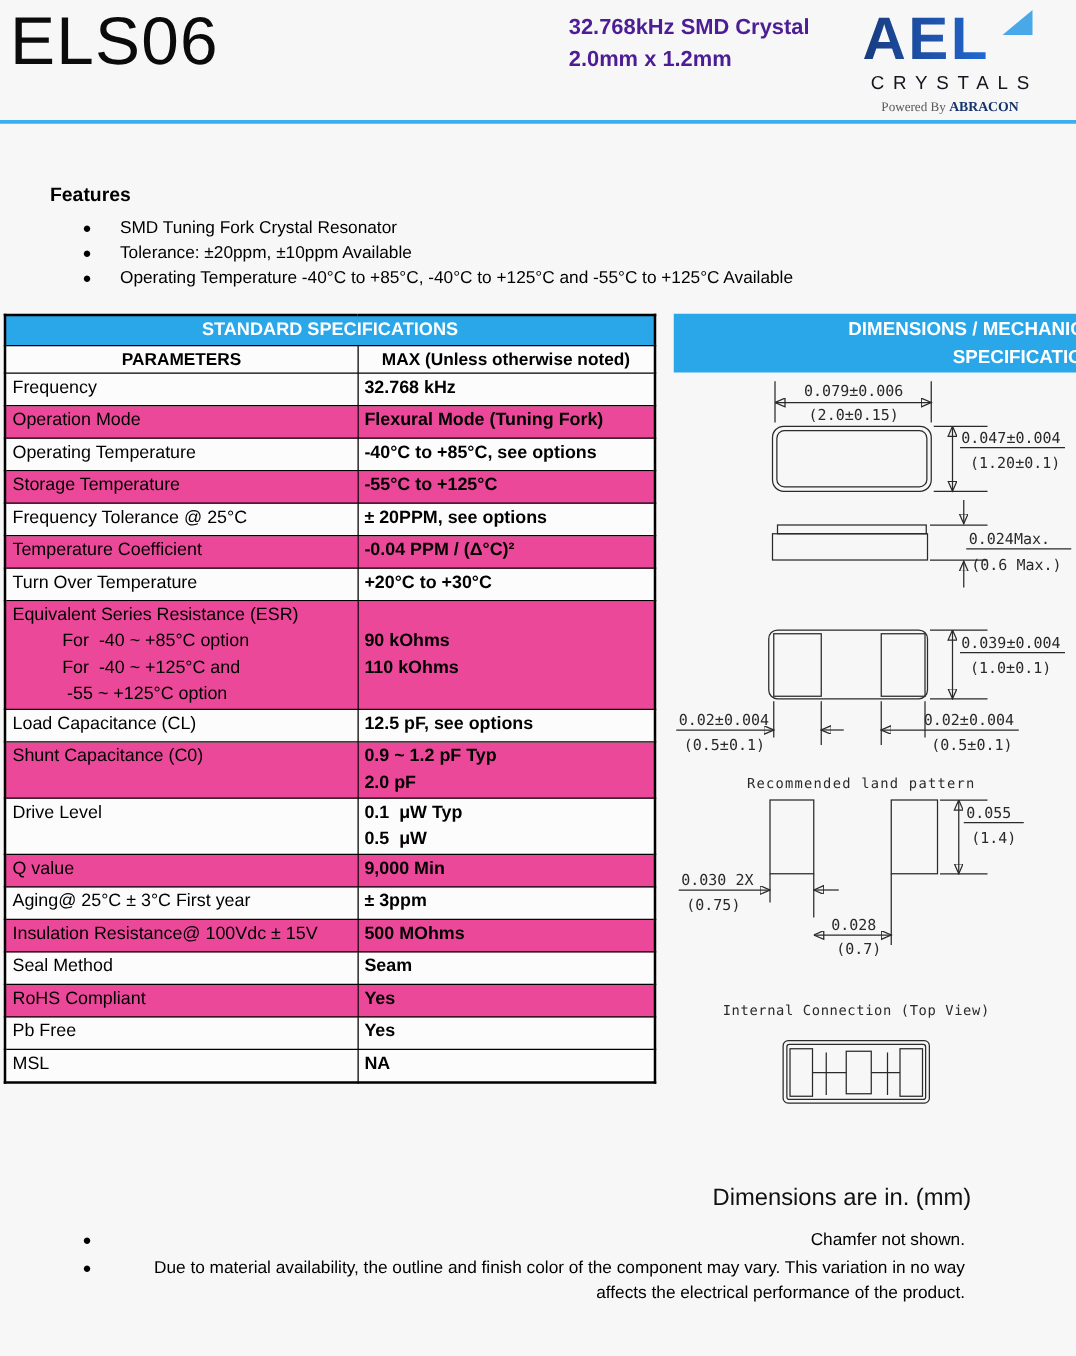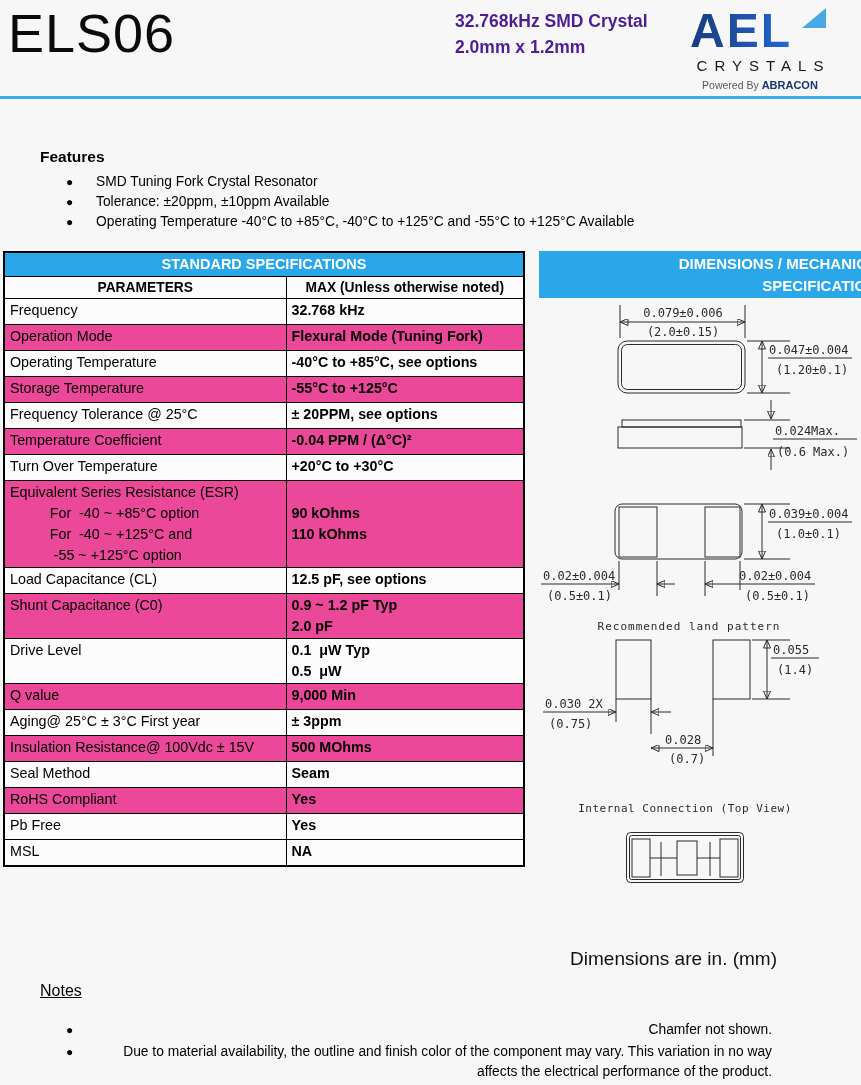--- a/index.html
+++ b/index.html
@@ -7,21 +7,21 @@
         font-family:"Liberation Sans",sans-serif;color:#000;overflow:hidden;margin:0 auto;}
 
   
   .product-title{position:absolute;left:8px;top:2px;font-size:54px;font-weight:400;
                  letter-spacing:1px;color:#0b0b0b;}
   .subtitle{position:absolute;left:455px;top:8px;font-size:17.5px;font-weight:700;
             line-height:26px;color:#4c1d95;}
   .logo{position:absolute;left:684px;top:6px;width:152px;text-align:center;}
   .logo .wordmark{font-size:15px;letter-spacing:7px;color:#15151f;margin-top:1px;
                   padding-left:7px;}
-  .logo .powered{font-size:10.5px;color:#5a5a5a;margin-top:5px;}
+  .logo .powered{font-size:10.5px;color:#5a5a5a;margin-top:5px;font-family:Liberation Serif, serif;}
   .logo .powered b{color:#17346d;font-size:11px;}
   .divider{position:absolute;left:0;top:96px;width:861px;height:3px;background:#3cadee;}
 
   
   .features{position:absolute;left:40px;top:148px;width:780px;}
   .sec-heading{font-size:15.5px;font-weight:700;margin:0 0 6px 0;}
   .bullet-row{display:flex;line-height:20px;margin:0;}
   .bullet-row .dot{width:30px;margin-left:26px;text-align:left;font-size:12px;flex:none;}
   .bullet-row .txt{font-size:13.8px;text-align:right;}
   .notes{position:absolute;left:40px;top:982px;width:760px;}
@@ -292,21 +292,20 @@
       <line x1="122" y1="542" x2="122" y2="576"></line>
       <line x1="111" y1="558" x2="138" y2="558"></line>
       <line x1="171" y1="542" x2="171" y2="576"></line>
       <line x1="158" y1="558" x2="181" y2="558"></line>
     </g>
   </svg>
 
   <div class="dims-note">Dimensions are in. (mm)</div>
 
   <div class="notes">
-    <div class="notes-heading">Notes</div>
     <div class="bullet-row">
       <span class="dot">●</span>
       <span class="txt">Chamfer not shown.</span>
     </div>
     <div class="bullet-row">
       <span class="dot">●</span>
       <span class="txt">Due to material availability, the outline and finish color of the component may vary. This variation in no way affects the electrical performance of the product.</span>
     </div>
   </div>
 

